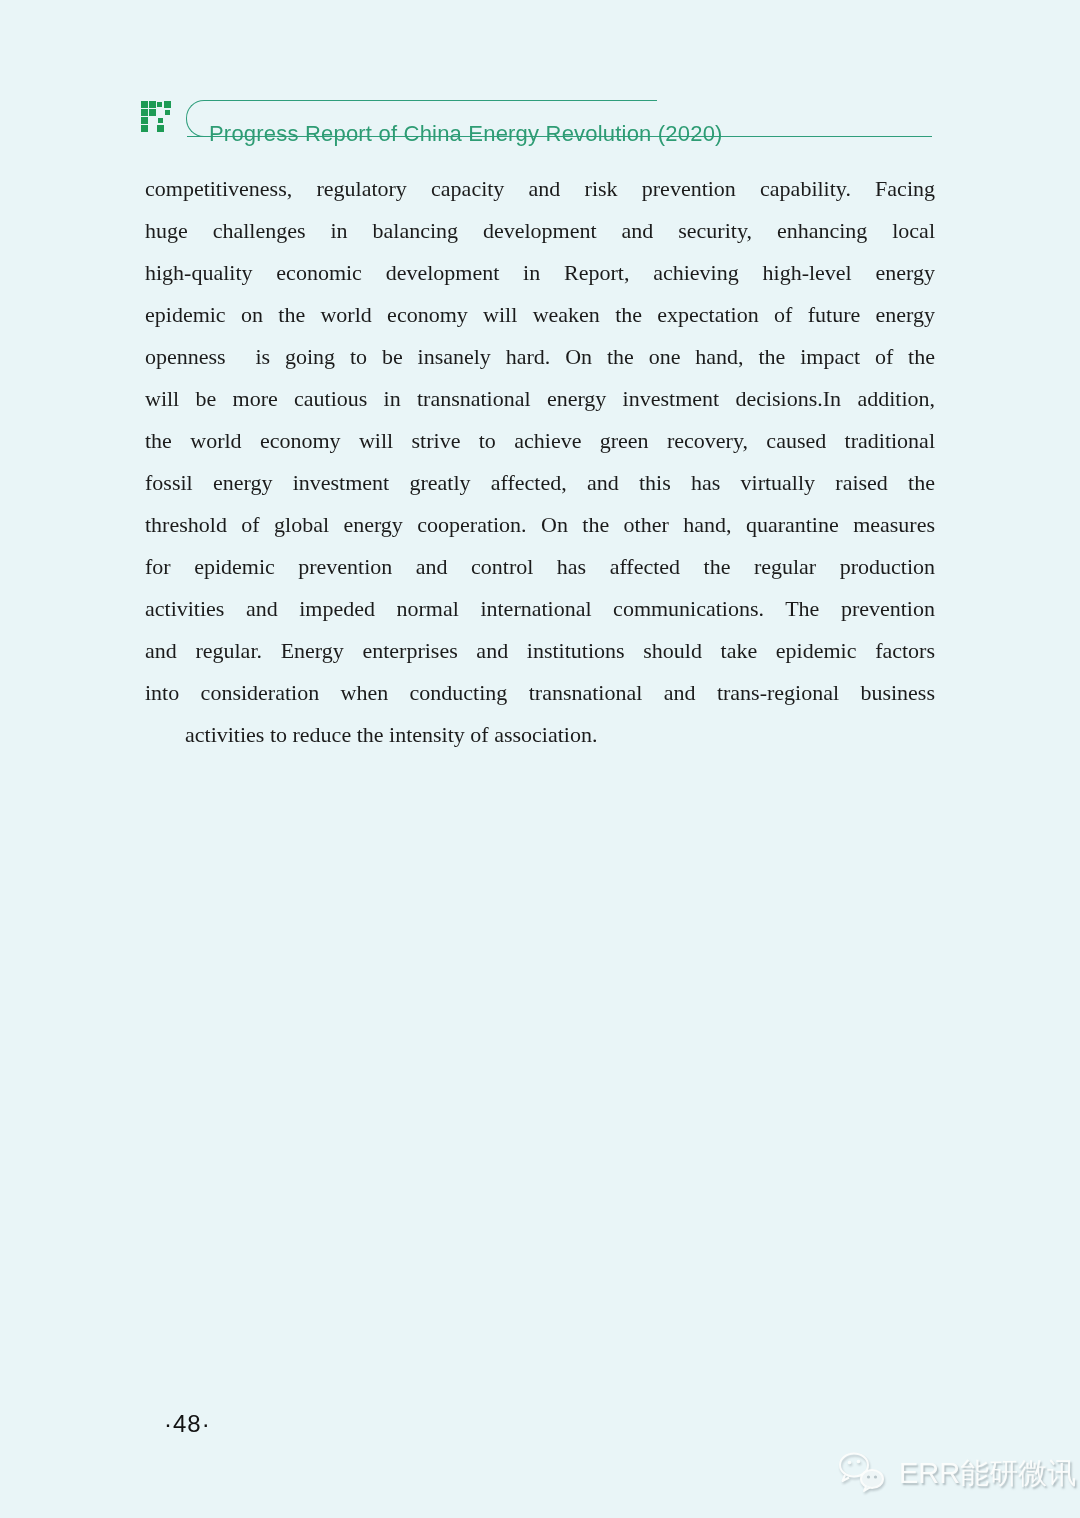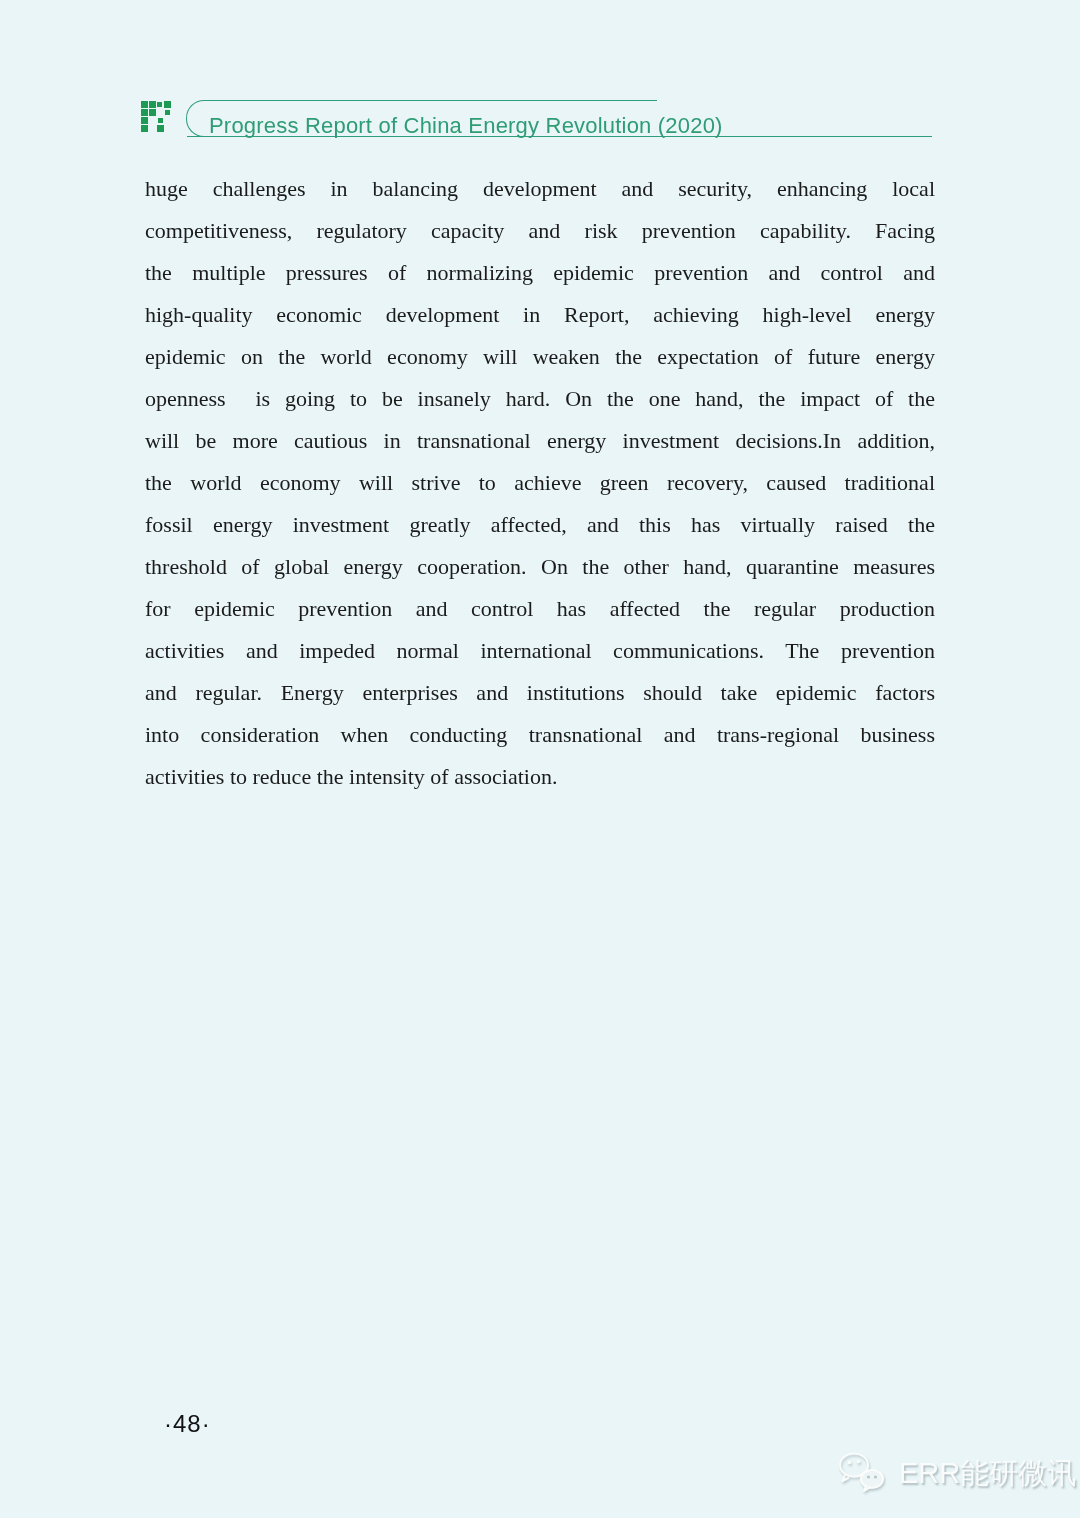--- a/index.html
+++ b/index.html
@@ -34,38 +34,38 @@
     border: 1.5px solid #2f9e7c; border-right: none;
     border-radius: 18px 0 0 18px;
     box-sizing: border-box;
   }
   .header-rule {
     position: absolute; left: 187px; top: 135.5px;
     width: 745px; height: 1.5px;
     background: #2f9e7c;
   }
   .report-title {
-    position: absolute; left: 209px; top: 112px;
+    position: absolute; left: 209px; top: 120px;
     font-family: "Liberation Sans", sans-serif;
     font-size: 22px; line-height: 28px;
     color: #2e9c74; letter-spacing: 0.2px;
     white-space: nowrap;
   }
 
   
   .text-block {
     position: absolute; left: 145px; top: 168px; width: 790px;
     color: #1b1b1b; font-size: 22px;
   }
   .line {
     height: 42px; line-height: 42px;
     text-align: justify;
     text-align-last: justify;
   }
-  .line.last { text-align-last: left; }
+  .line.last { text-align-last: left; margin-left: 40px; }
 
   
   .page-number {
     position: absolute; left: 164px; top: 1410px;
     font-family: "Liberation Sans", sans-serif;
     font-size: 24px; color: #121212; letter-spacing: 1px;
   }
   .watermark {
     position: absolute; left: 836px; top: 1450px;
     display: flex; align-items: center; gap: 9px; text-align: right;
@@ -95,23 +95,22 @@
     <span class="px b p20"></span>
       <span class="px s p21"></span>
     <span class="px b p30"></span>
       <span class="px b p31"></span>
   </div>
   <div class="header-tab"></div>
   <div class="header-rule"></div>
   <div class="report-title">Progress Report of China Energy Revolution (2020)</div>
 
   <div class="text-block">
+    <div class="line">competitiveness, regulatory capacity and risk prevention capability. Facing</div>
     <div class="line">huge challenges in balancing development and security, enhancing local</div>
-    <div class="line">competitiveness, regulatory capacity and risk prevention capability. Facing</div>
-    <div class="line">the multiple pressures of normalizing epidemic prevention and control and</div>
     <div class="line">high-quality economic development in Report, achieving high-level energy</div>
     <div class="line">epidemic on the world economy will weaken the expectation of future energy</div>
     <div class="line">openness&nbsp; is going to be insanely hard. On the one hand, the impact of the</div>
     <div class="line">will be more cautious in transnational energy investment decisions.In addition,</div>
     <div class="line">the world economy will strive to achieve green recovery, caused traditional</div>
     <div class="line">fossil energy investment greatly affected, and this has virtually raised the</div>
     <div class="line">threshold of global energy cooperation. On the other hand, quarantine measures</div>
     <div class="line">for epidemic prevention and control has affected the regular production</div>
     <div class="line">activities and impeded normal international communications. The prevention</div>
     <div class="line">and regular. Energy enterprises and institutions should take epidemic factors</div>

